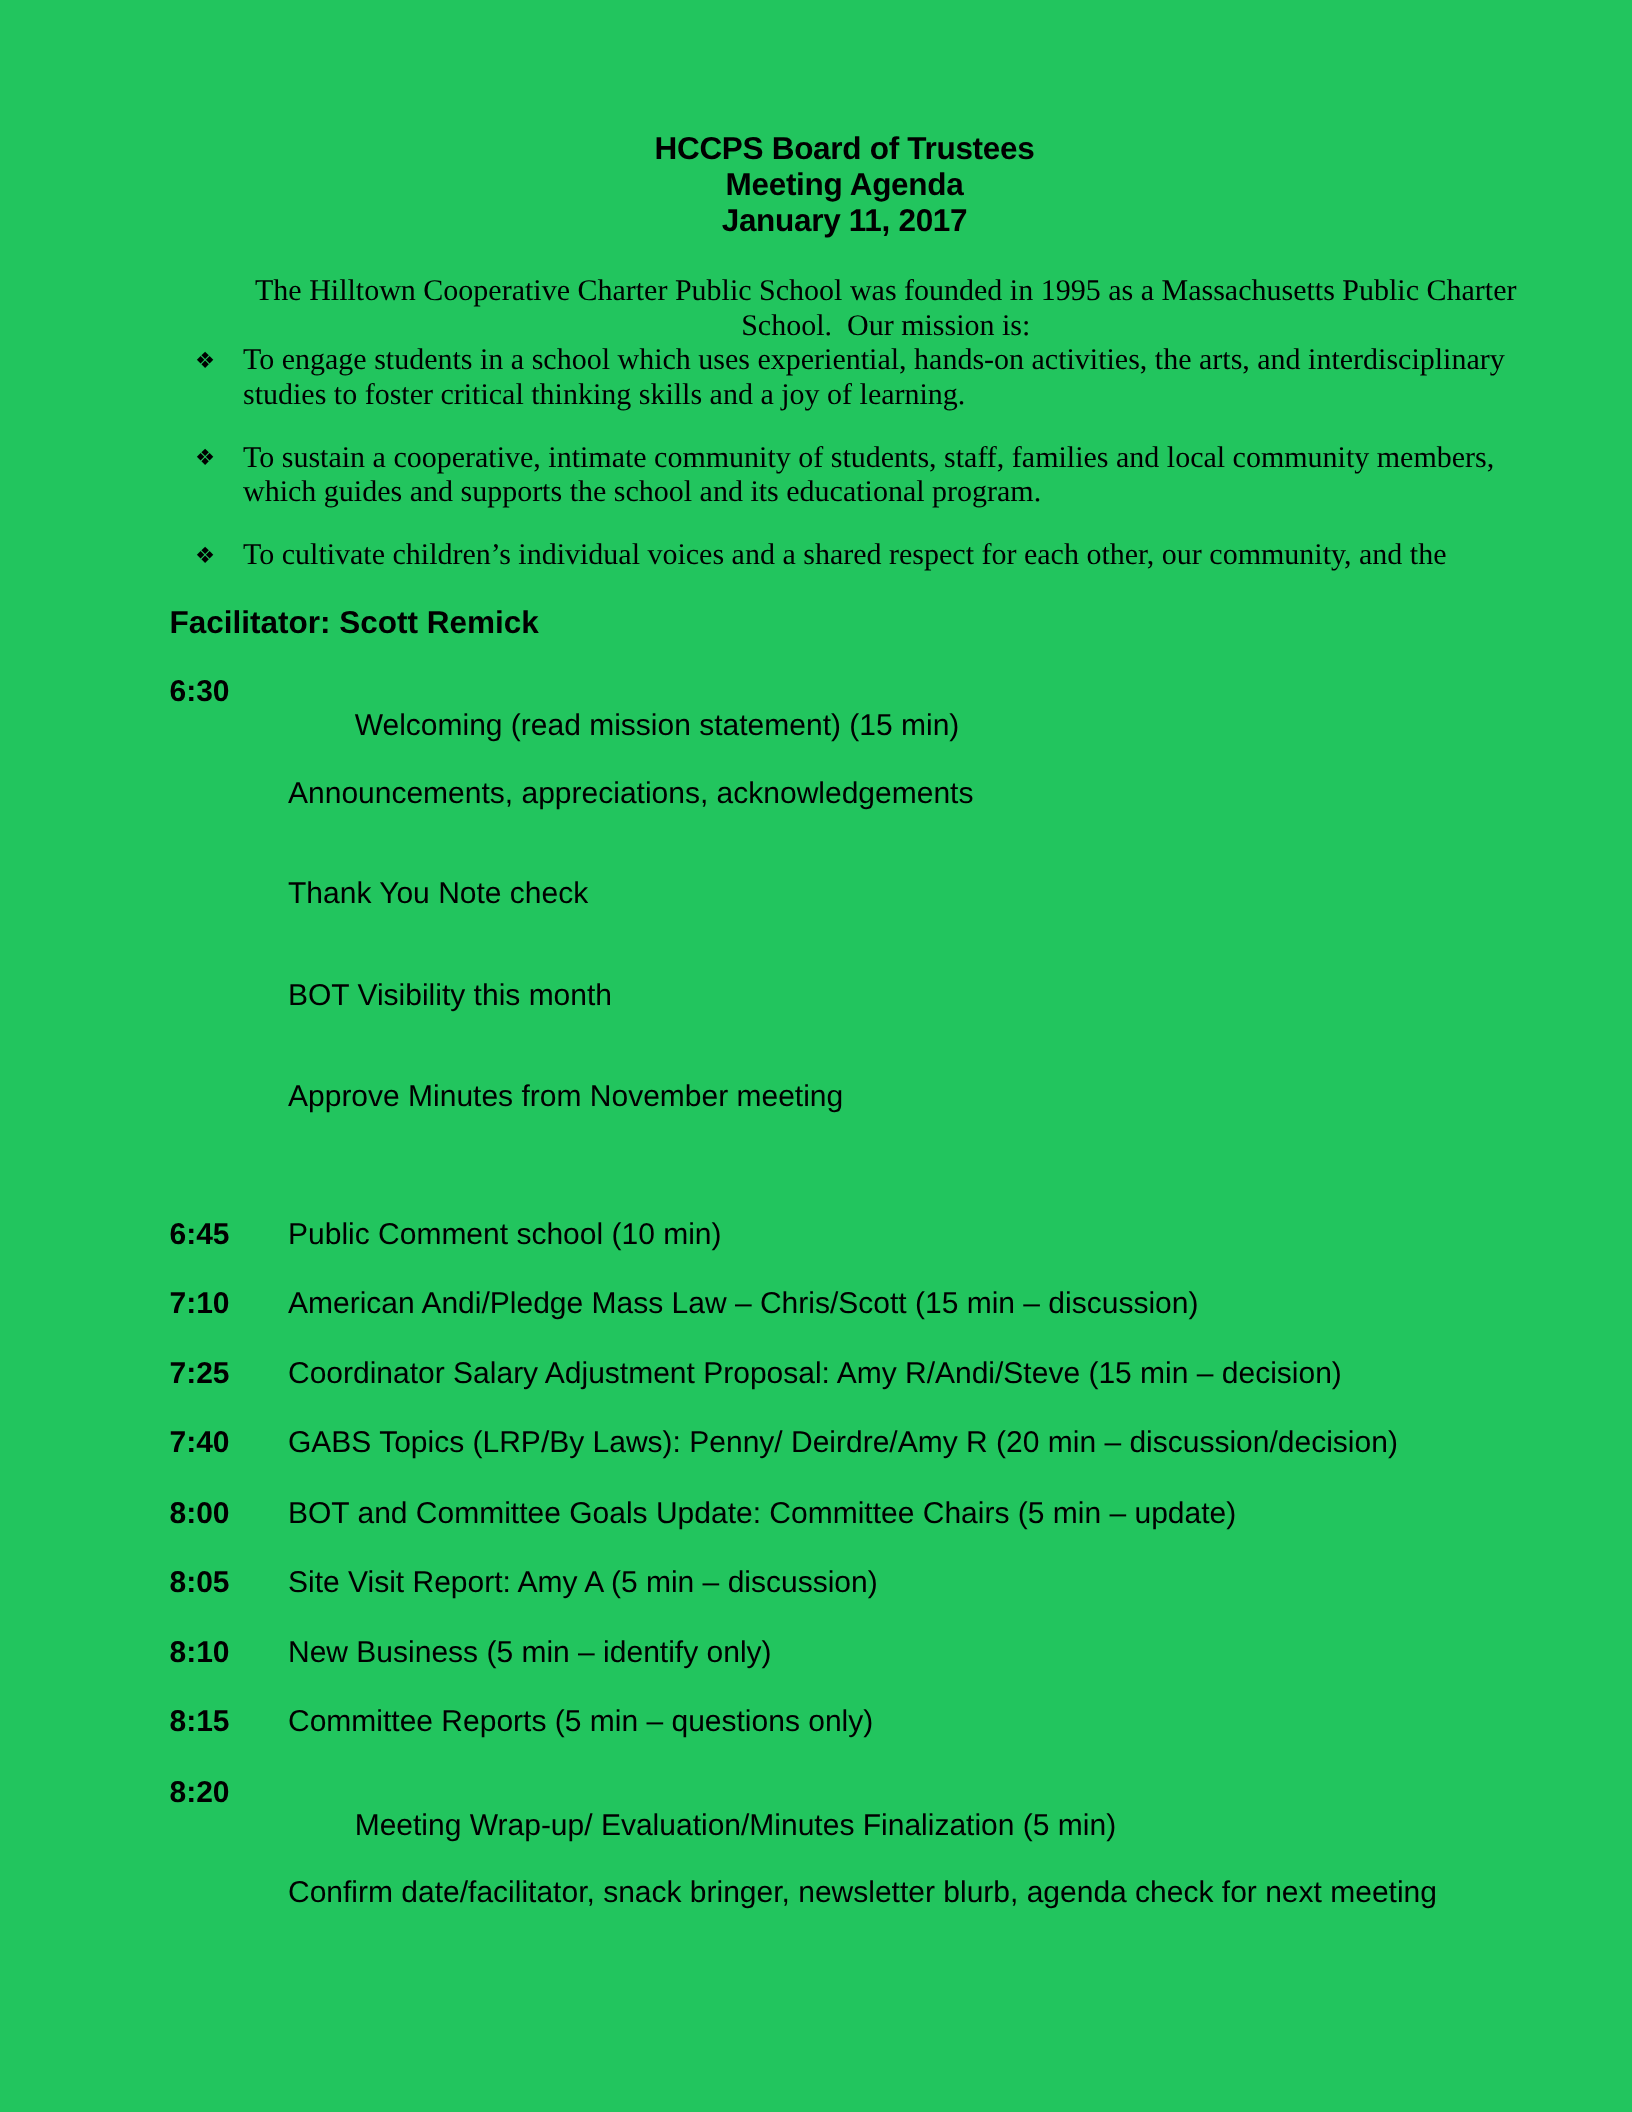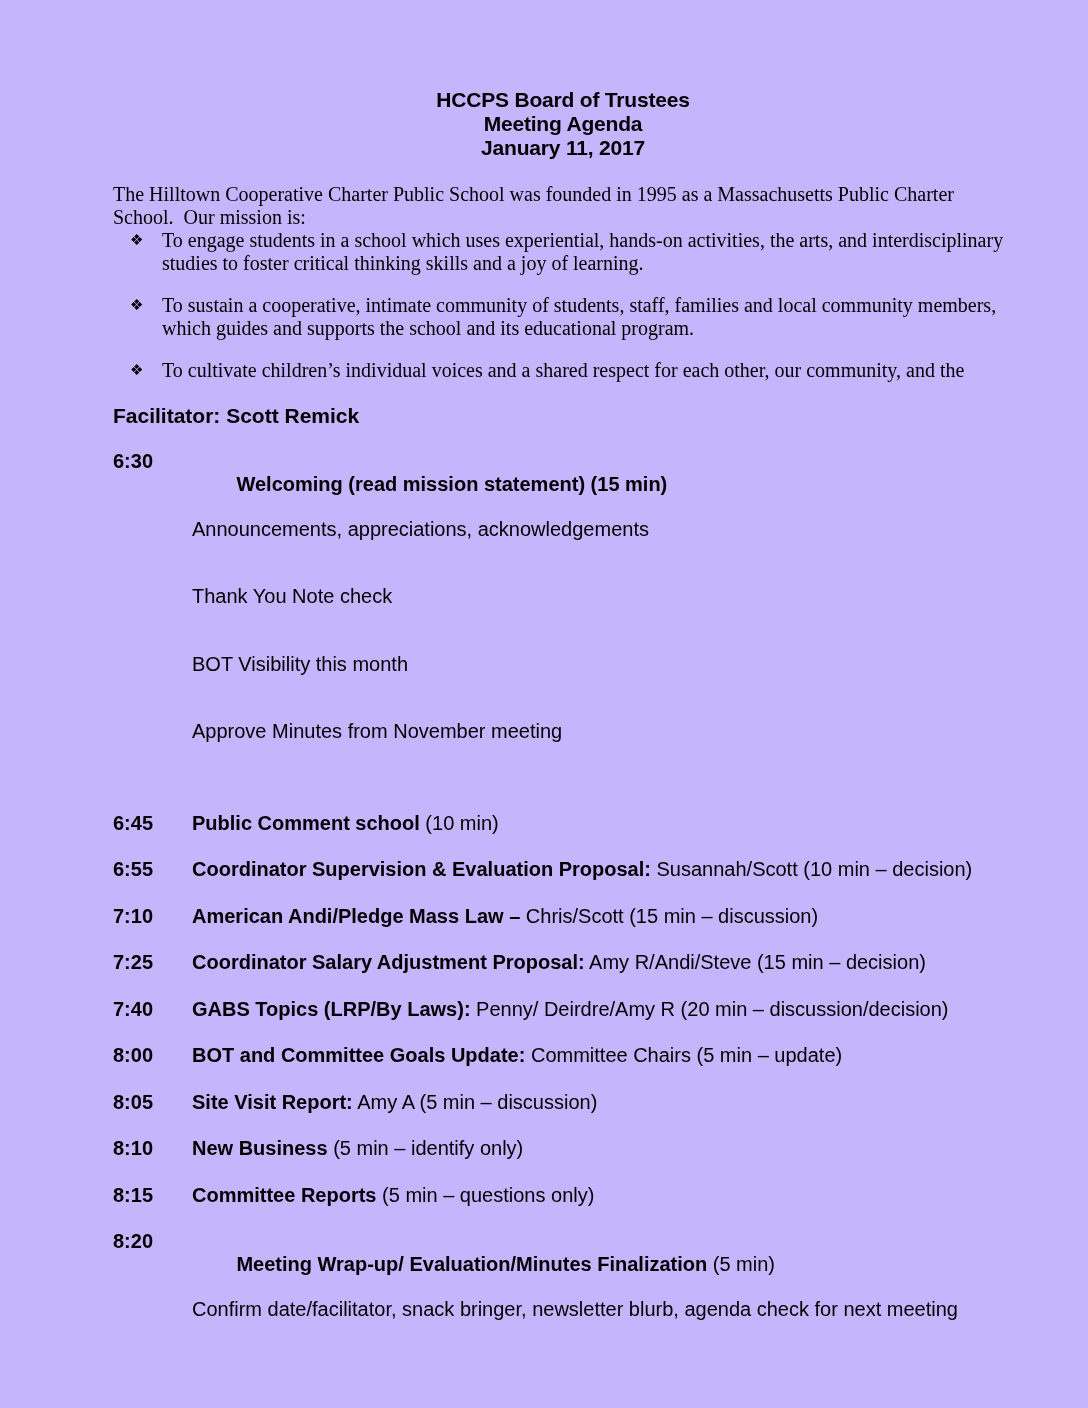--- a/index.html
+++ b/index.html
@@ -1,39 +1,40 @@
 <!DOCTYPE html>
 <html><head>
 <meta charset="utf-8">
 <style>
   html, body { margin: 0; padding: 0; background: #ffffff; }
   .page {
     position: relative;
     width: 1088px;
     height: 1408px;
     box-sizing: border-box;
-    background: #c4b5fd;
+    background: #22c55e;
     color: #000000;
     padding: 88px 20px 0 113px;
     overflow: hidden;
   }
   .doc-title {
     width: 900px;
     text-align: center;
     font-family: "Liberation Sans", sans-serif;
     font-weight: bold;
     font-size: 21px;
     line-height: 24px;
     letter-spacing: -0.2px;
   }
   .intro {
     margin-top: 23px;
     font-family: "Liberation Serif", serif;
     font-size: 20px;
     line-height: 23px;
+    text-align: center;
   }
   .line { white-space: pre; }
   .mission-list { margin: 0; padding: 0; list-style: none; }
   .mission-item {
     display: flex;
     padding-left: 17px;
     margin: 0 0 19px 0;
     font-family: "Liberation Serif", serif;
     font-size: 20px;
     line-height: 23px;
@@ -56,21 +57,21 @@
   }
   .agenda {
     margin-top: 23px;
     font-family: "Liberation Sans", sans-serif;
     font-size: 20px;
     line-height: 22.5px;
   }
   .agenda-row { display: flex; margin-bottom: 24px; }
   .agenda-time { flex: 0 0 79px; font-weight: bold; }
   .agenda-body { white-space: pre-wrap; }
-  .agenda-title { font-weight: bold; }
+  .agenda-title { font-weight: normal; }
   .agenda-detail { font-weight: normal; }
   .sub-line { white-space: pre; font-weight: normal; }
 </style>
 </head>
 <body>
 
 <div class="page">
 
   <div class="doc-title">
     <div class="line">HCCPS Board of Trustees</div>
@@ -119,24 +120,20 @@
         <div class="sub-line">BOT Visibility this month</div>
         <div class="sub-line">Approve Minutes from November meeting</div>
       </span>
     </div>
 
     <div class="agenda-row">
       <span class="agenda-time">6:45</span>
       <span class="agenda-body"><span class="agenda-title">Public Comment school</span><span class="agenda-detail"> (10 min)</span></span>
     </div>
 
-    <div class="agenda-row">
-      <span class="agenda-time">6:55</span>
-      <span class="agenda-body"><span class="agenda-title">Coordinator Supervision &amp; Evaluation Proposal:</span><span class="agenda-detail"> Susannah/Scott (10 min – decision)</span></span>
-    </div>
 
     <div class="agenda-row">
       <span class="agenda-time">7:10</span>
       <span class="agenda-body"><span class="agenda-title">American Andi/Pledge Mass Law –</span><span class="agenda-detail"> Chris/Scott (15 min – discussion)</span></span>
     </div>
 
     <div class="agenda-row">
       <span class="agenda-time">7:25</span>
       <span class="agenda-body"><span class="agenda-title">Coordinator Salary Adjustment Proposal:</span><span class="agenda-detail"> Amy R/Andi/Steve (15 min – decision)</span></span>
     </div>

